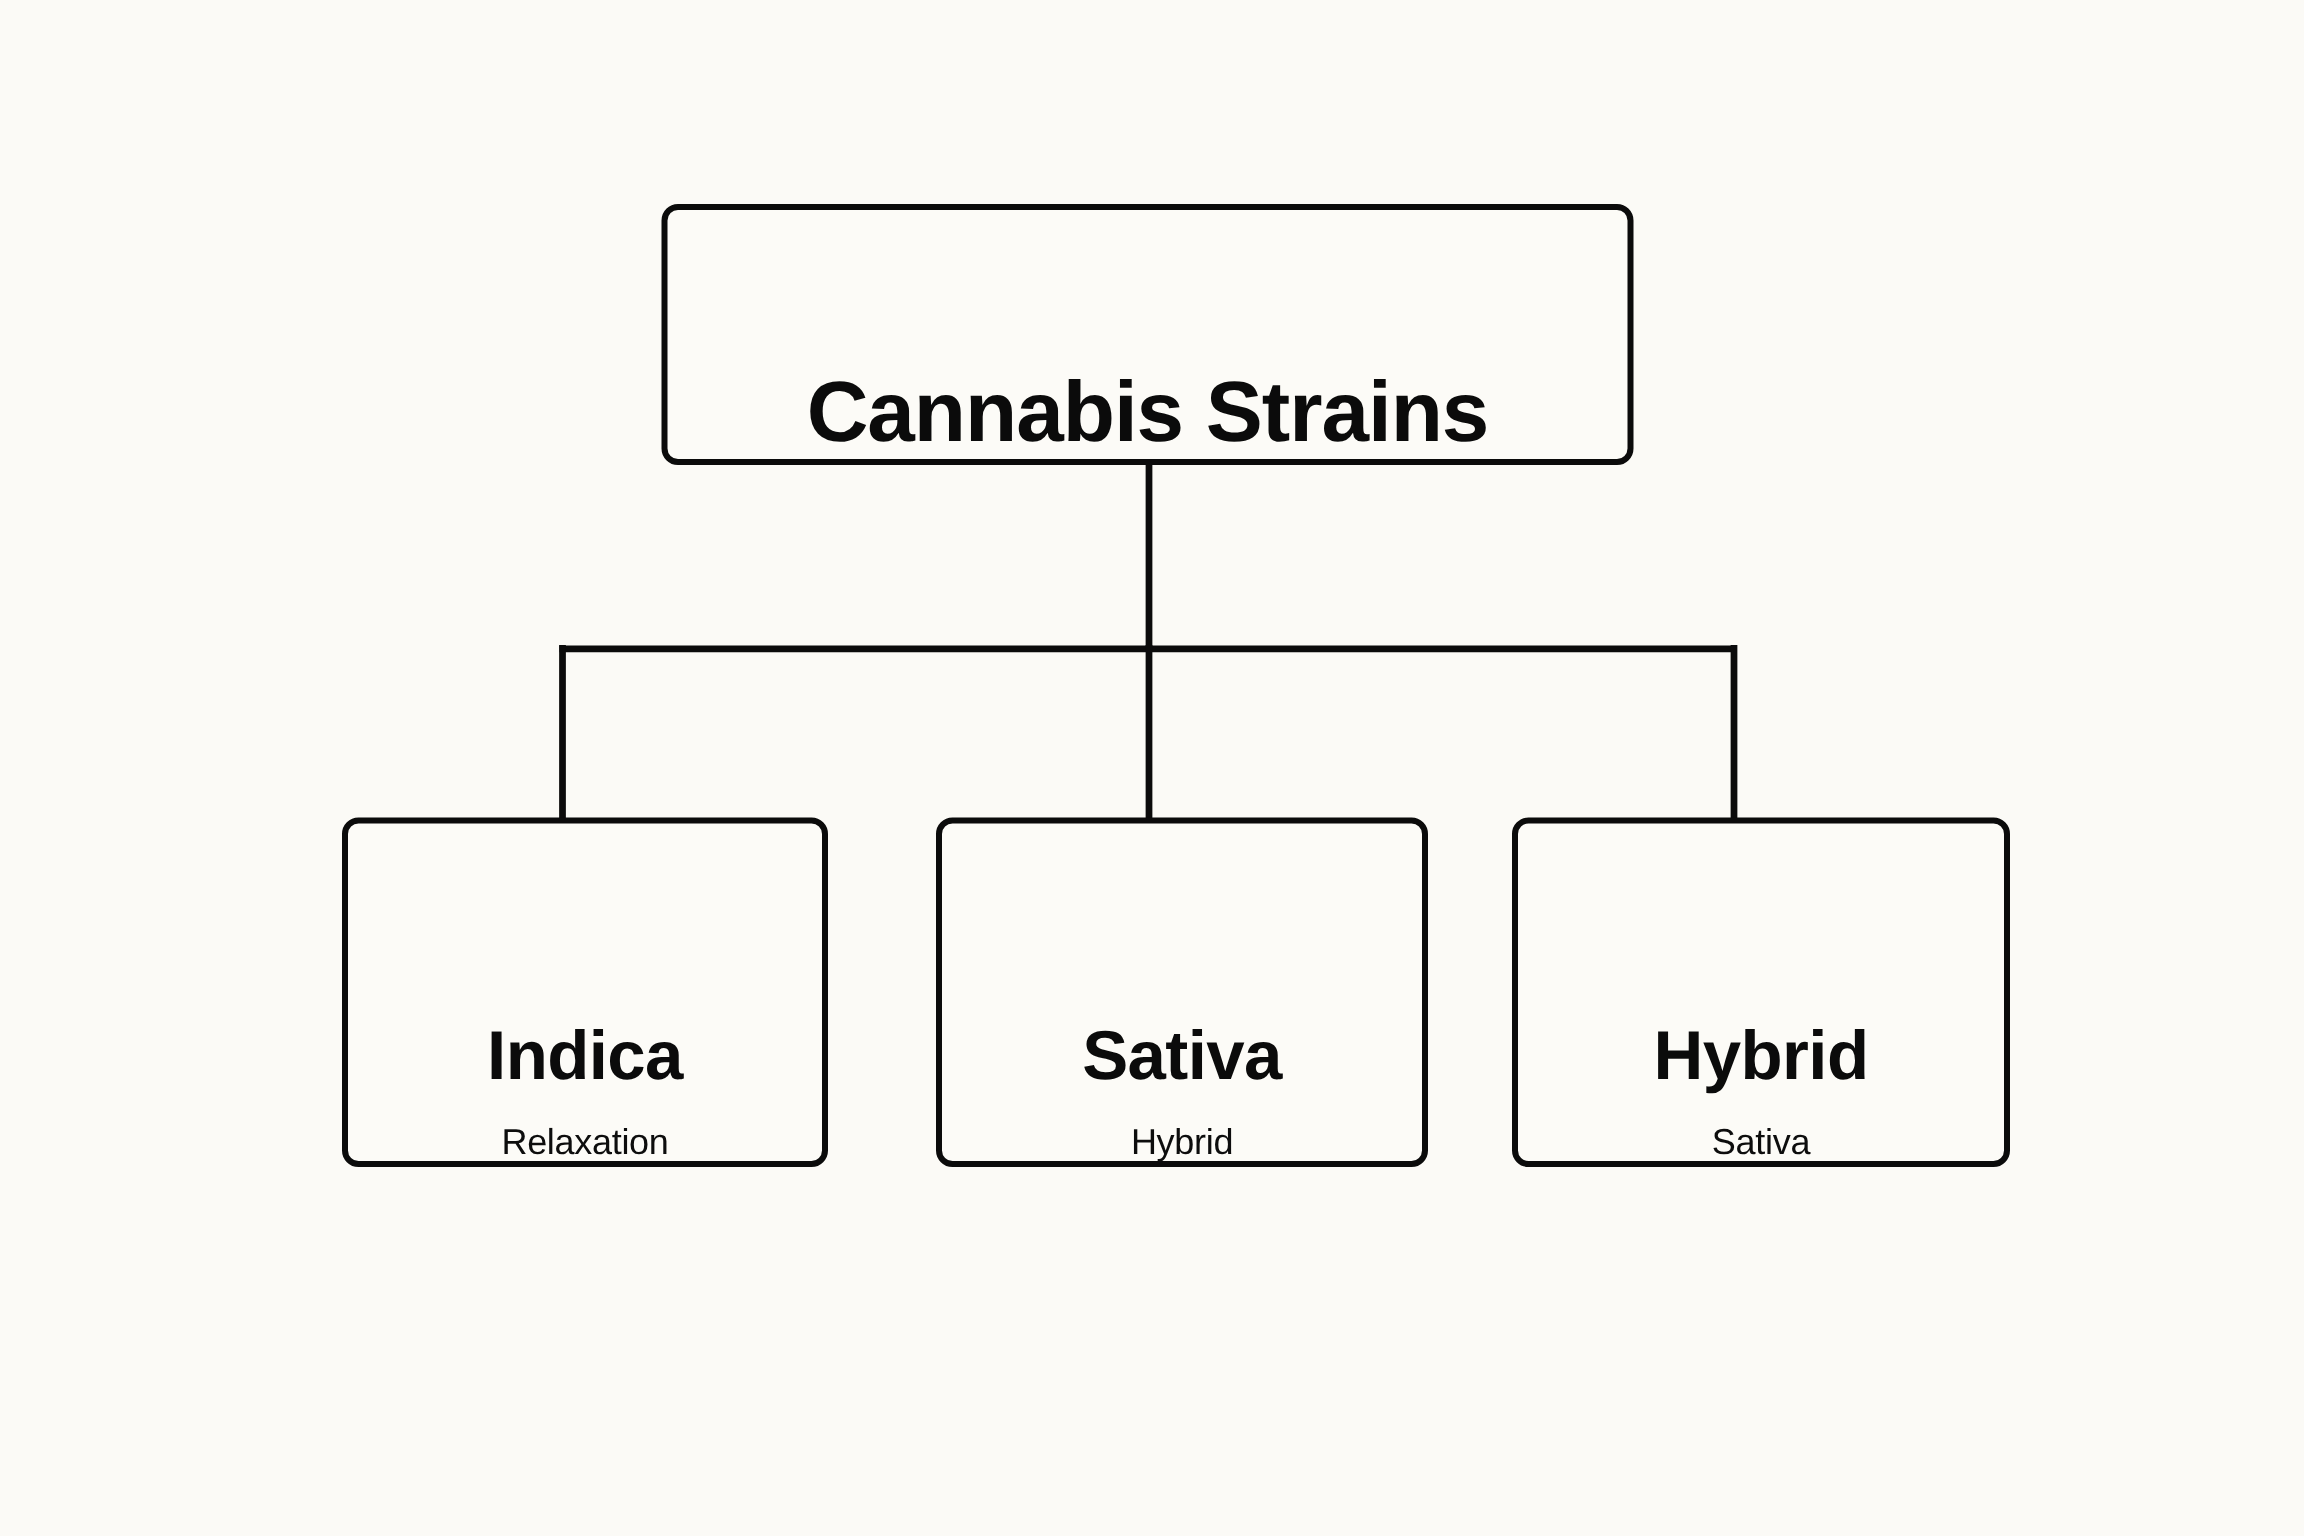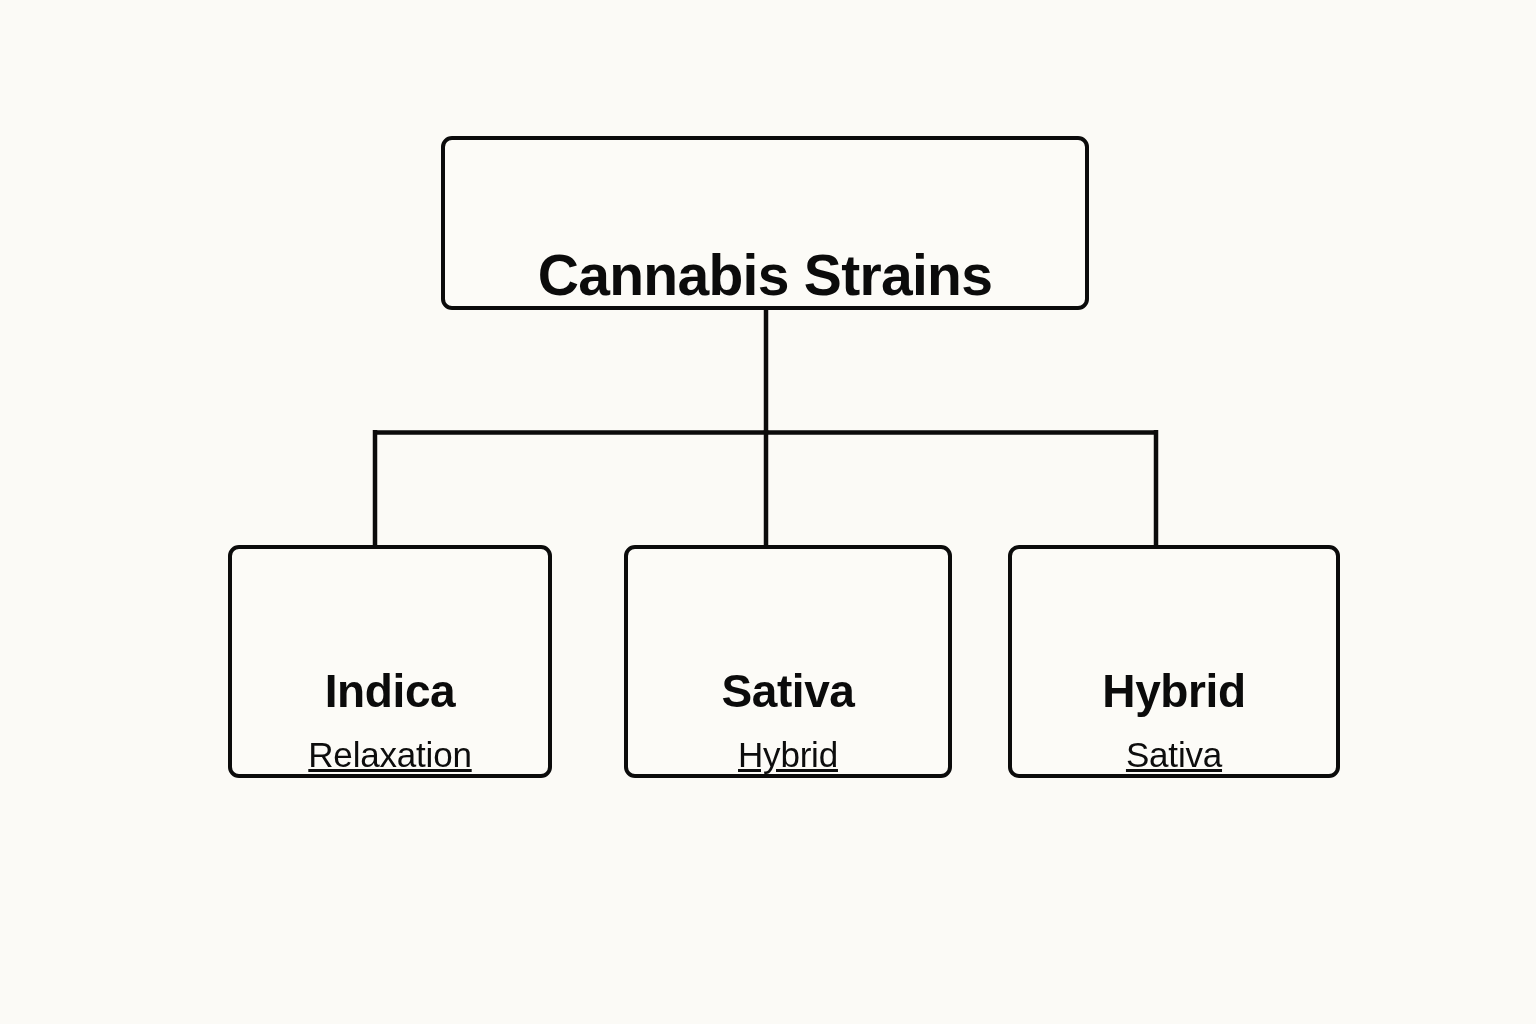--- a/index.html
+++ b/index.html
@@ -57,26 +57,25 @@
   }
   .node-child .node-title {
     font-size: 46px;
     font-weight: bold;
     letter-spacing: -0.4px;
     color: #0B0B0B;
     line-height: 1.05;
     margin-bottom: 22px;
   }
   .node-child .node-subtitle {
-    font-size: 35px;
+    font-size: 24px;
     font-weight: normal;
     letter-spacing: -0.2px;
     color: #0D0D0D;
     line-height: 1.05;
-    text-decoration: underline;
   }
   .node-indica { left: 228px; width: 324px; }
   .node-sativa { left: 624px; width: 328px; }
   .node-hybrid { left: 1008px; width: 332px; }
 </style>
 </head>
 <body>
 
 <div id="canvas">
 

